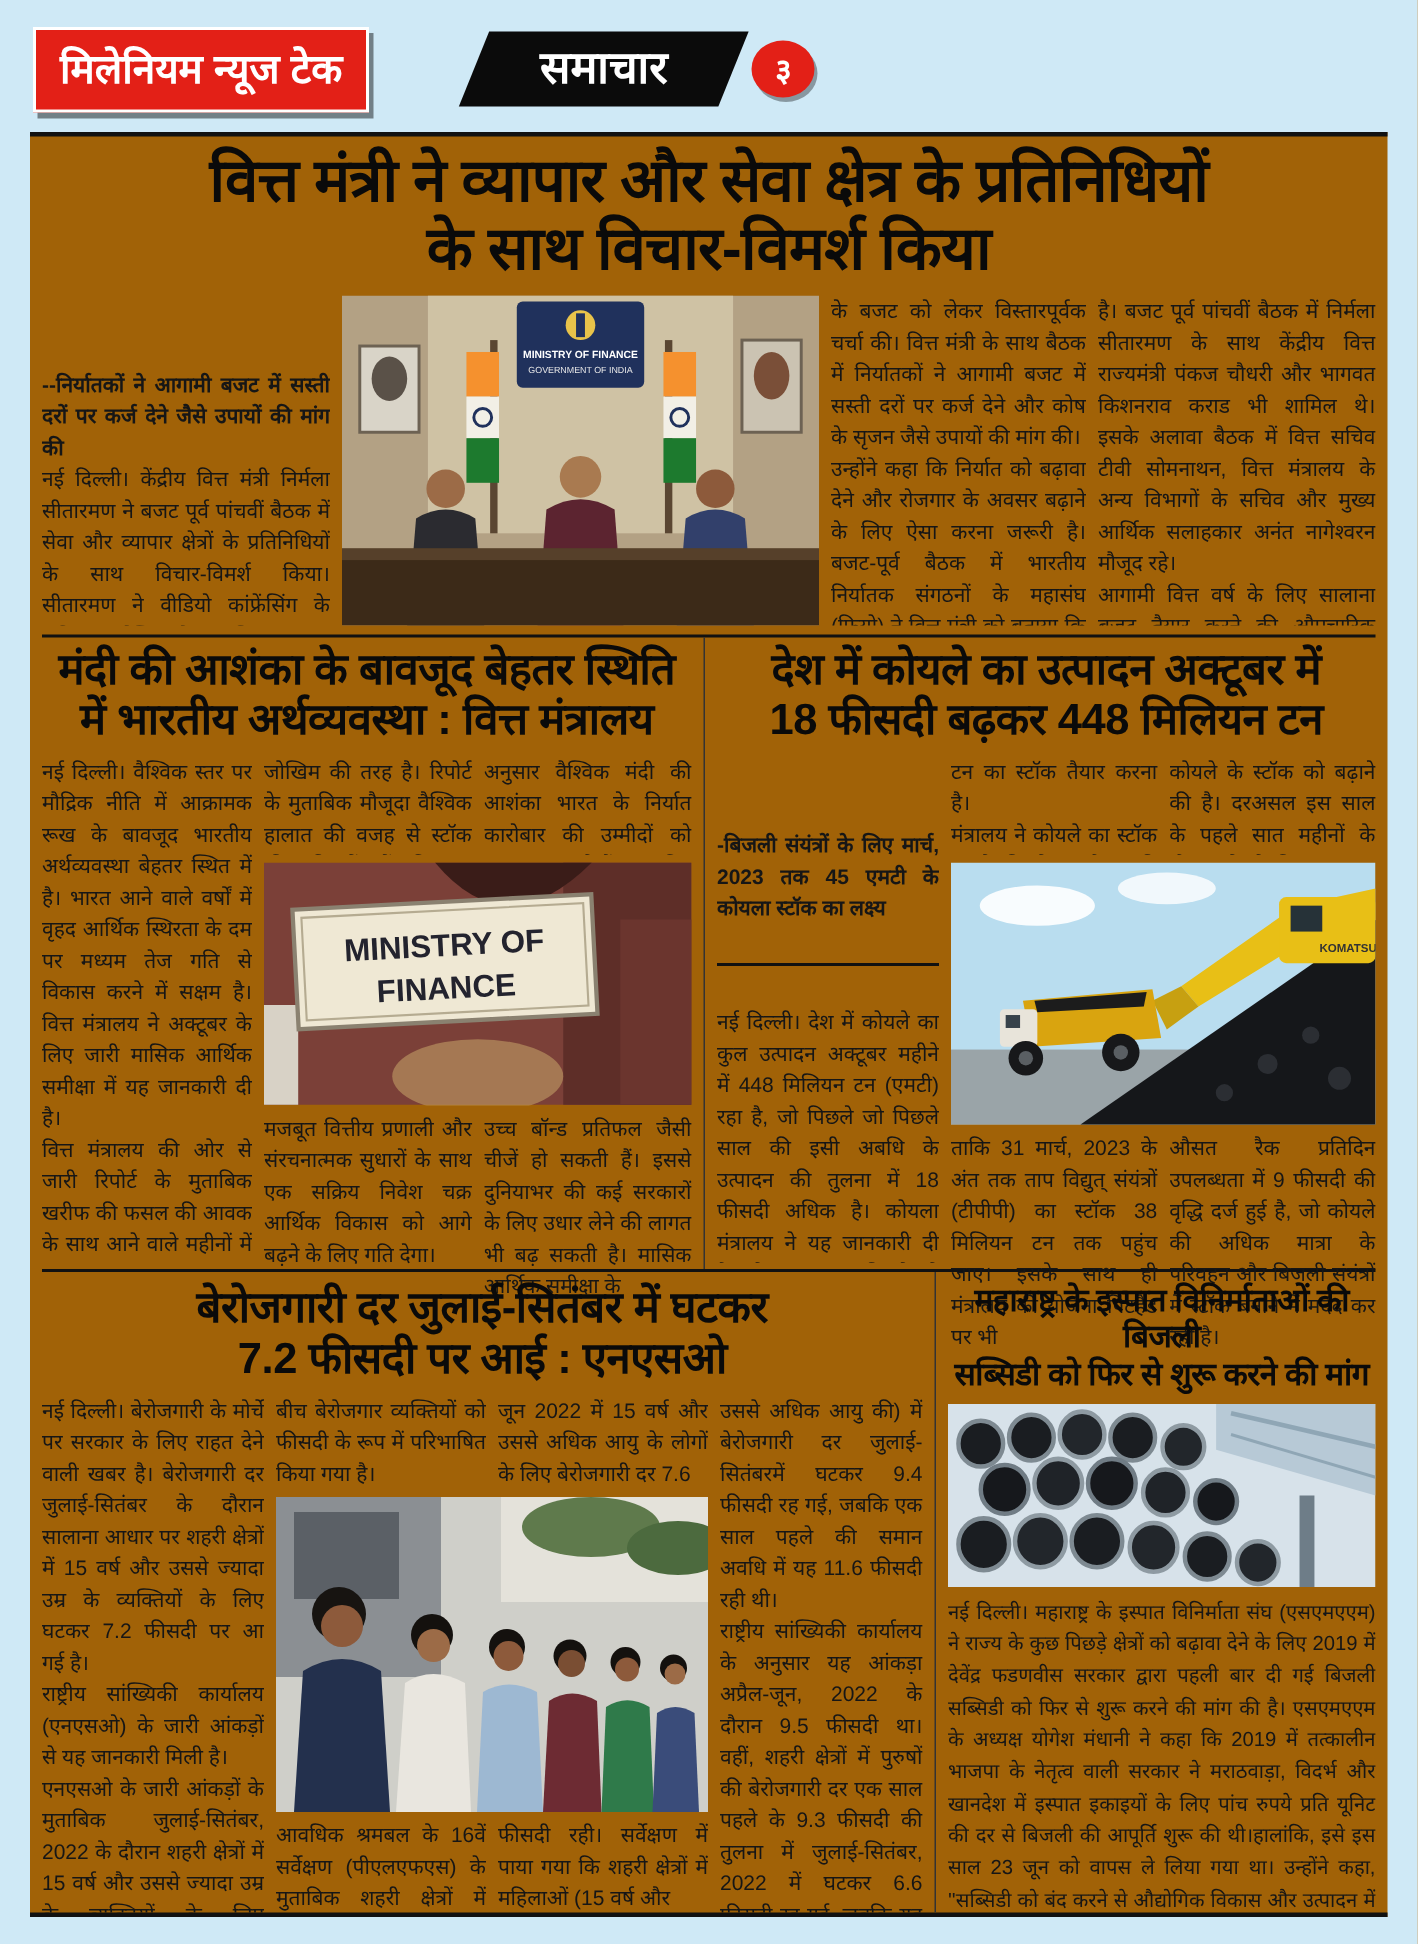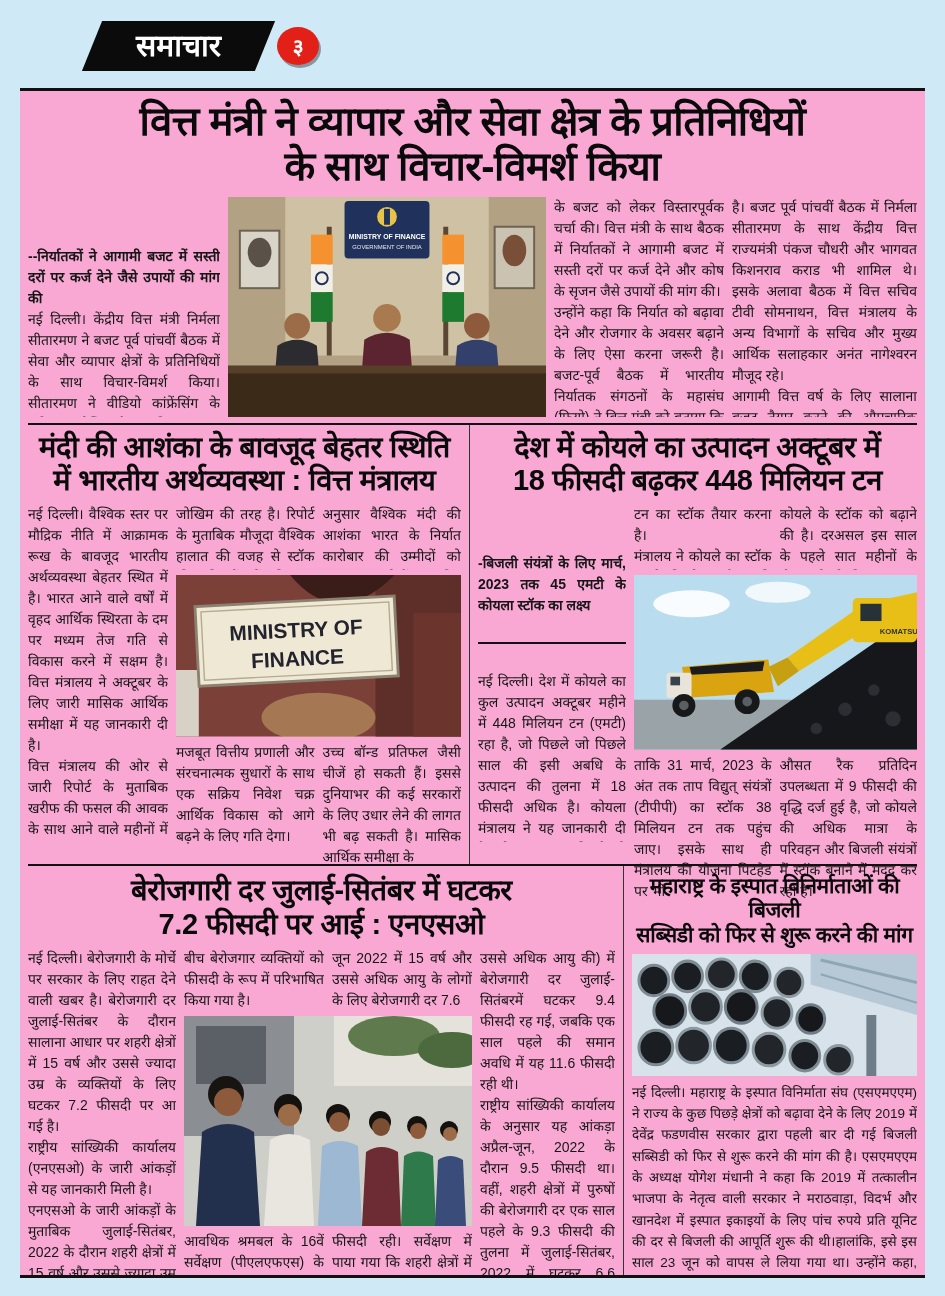--- a/index.html
+++ b/index.html
@@ -13,37 +13,37 @@
            padding:13px 16px; border:2px solid #fff; box-shadow:3px 4px 0 rgba(0,0,0,.45); white-space:nowrap; }
   .tab-wrap { margin-left:70px; background:#0b0b0b; transform:skewX(-22deg); padding:10px 44px; }
   .tab-text { display:inline-block; transform:skewX(22deg); color:#fff; font-weight:bold; font-size:30px; line-height:1; }
   .date-box { margin-left:auto; background:#fff; color:#cc1412; font-weight:bold; font-size:18px;
               padding:11px 12px; border:1px solid #d8d8d8; white-space:nowrap; }
   .page-badge { margin-left:12px; width:42px; height:38px; background:#e32017; border-radius:50%;
                 color:#fff; font-weight:bold; font-size:21px; display:flex; align-items:center; justify-content:center;
                 box-shadow:2px 3px 0 rgba(0,0,0,.35); }
 
   
-  .paper { position:absolute; top:88px; left:20px; right:20px; bottom:18px; background:#f9a8d4;
+  .paper { position:absolute; top:88px; left:20px; right:20px; bottom:18px; background:#a16207;
            border-top:3px solid #111; border-bottom:3px solid #111; padding:4px 8px; overflow:hidden; }
   .main-hl { font-size:40px; line-height:1.12; font-weight:800; text-align:center; color:#0a0a0a;
              white-space:pre-line; margin:4px 0 8px; letter-spacing:-.5px; }
 
   .bt { font-size:14px; line-height:1.5; text-align:justify; color:#161616; white-space:pre-line; overflow:hidden; }
   .stand { display:block; font-weight:bold;margin-top:28px; }
   .mini-rule { display:block; border-top:2px solid #111; margin:5px 0 6px; }
 
   section { display:flex; }
   .row1 { gap:8px; height:228px; border-bottom:2px solid #111; padding-bottom:6px; }
   .w1 { flex:0 0 192px; } .w2 { flex:0 0 170px; } .w3 { flex:1; }
   .ph1 { flex:0 0 318px; }
   figure svg { display:block; width:100%; height:100%; }
 
   .row2 { border-bottom:2px solid #111; }
-  .row2 article { padding:6px 0 22px; }
+  .row2 article { padding:6px 0 4px; }
   .economy { flex:0 0 442px; border-right:1px solid #333; padding-right:8px !important; }
   .coal { flex:1; padding-left:8px !important; }
   .row2 h2, .row3 h2 { font-size:29px; line-height:1.15; font-weight:800; text-align:center; color:#0a0a0a;
                        white-space:pre-line; margin-bottom:7px; letter-spacing:-.3px; }
   .grid2 { display:flex; gap:8px; height:338px; }
   .ecol1 { flex:0 0 140px; } .ccol1 { flex:0 0 148px; }
   .rblock { flex:1; display:flex; flex-direction:column; gap:5px; }
   .pair { display:flex; gap:8px; }
   .pair .bt { flex:1; }
   .ph-sign { height:170px; } .ph-coal { height:182px;border-radius:11px; }
@@ -60,20 +60,21 @@
   .ph-queue { height:212px; }
   .ph-pipes { height:122px; margin-bottom:6px; }
   .steel .bt { font-size:13.5px; line-height:1.58; height:232px; }
 </style>
 </head>
 <body>
 
 <div class="page">
 
   <div class="band">
+    <div class="brand">मिलेनियम न्यूज टेक</div>
     <div class="tab-wrap">
       <span class="tab-text">समाचार</span>
     </div>
     <div class="page-badge">३</div>
   </div>
 
   <div class="paper">
 
     <h1 class="main-hl">वित्त मंत्री ने व्यापार और सेवा क्षेत्र के प्रतिनिधियों
 के साथ विचार-विमर्श किया</h1>

